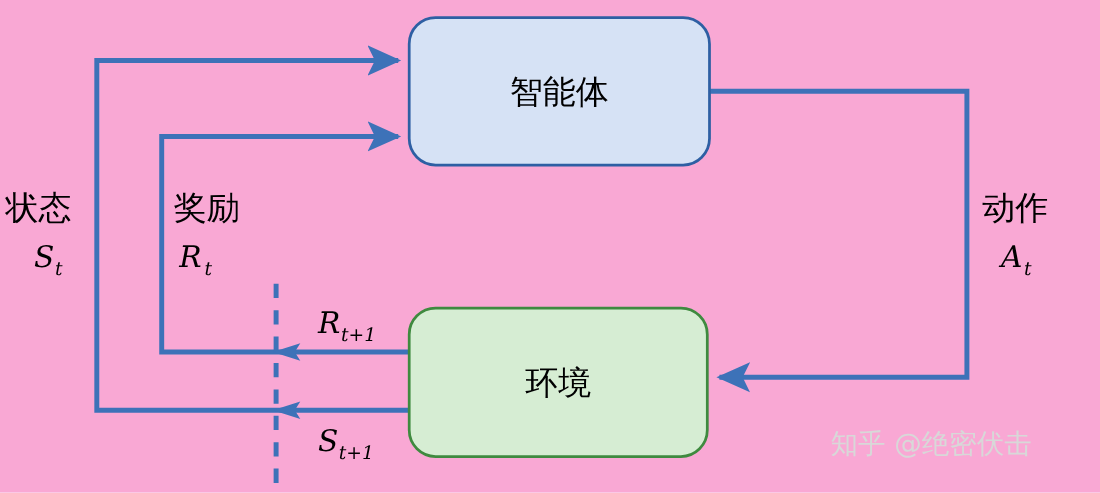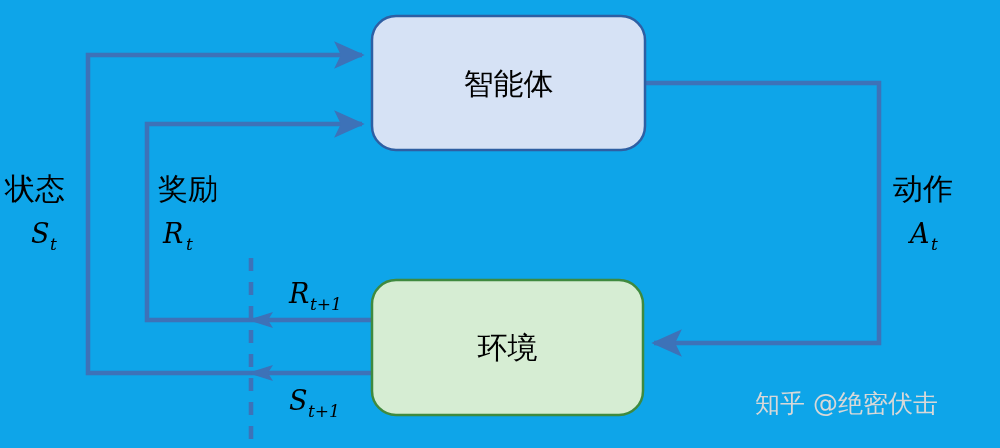--- a/index.html
+++ b/index.html
@@ -7,21 +7,21 @@
     padding: 0;
     background: #ffffff;
   }
   body {
     font-family: "Liberation Sans", sans-serif;
   }
   #canvas {
     position: relative;
     width: 1000px;
     height: 448px;
-    background: #0ea5e9;
+    background: #f9a8d4;
     overflow: hidden;
   }
   #diagram-svg {
     position: absolute;
     left: 0;
     top: 0;
     width: 1000px;
     height: 448px;
   }
   .cjk-label {

